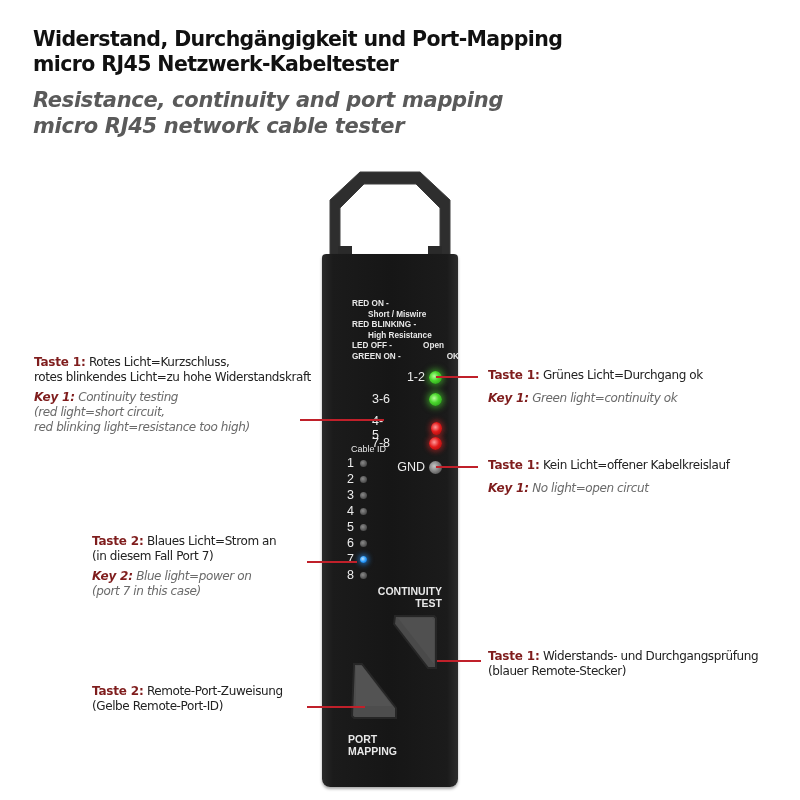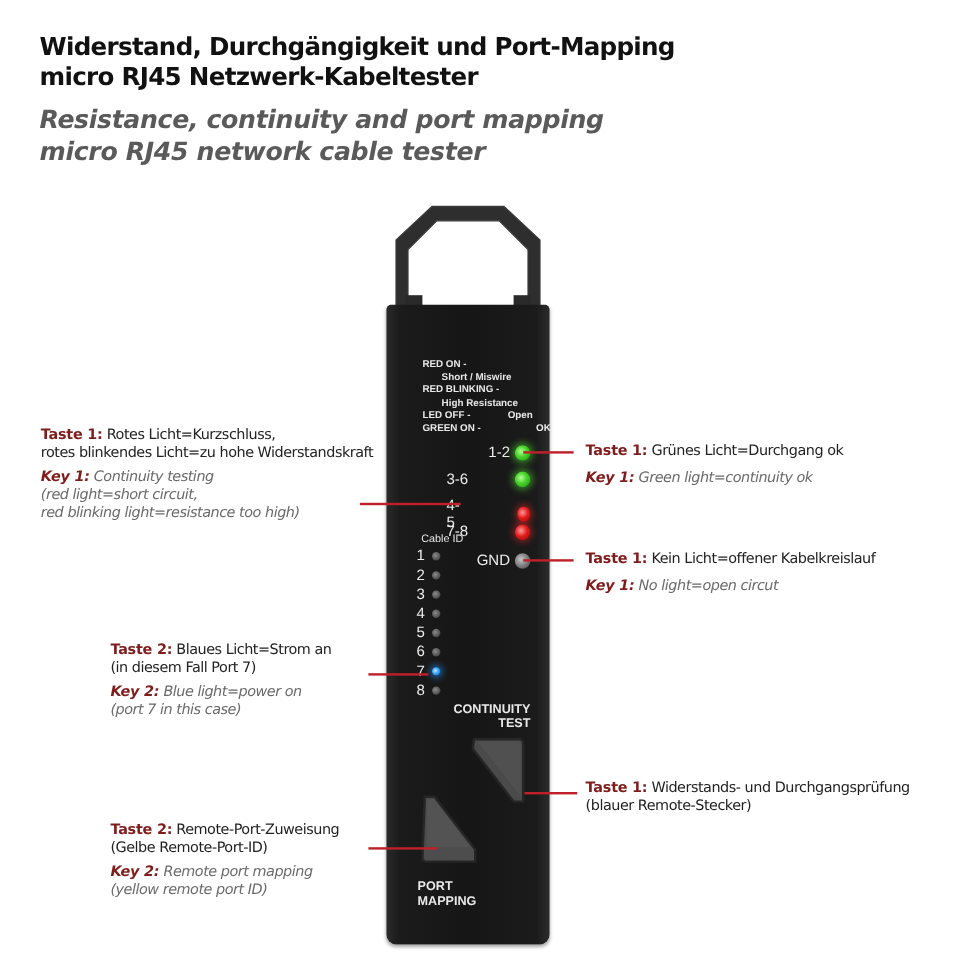--- a/index.html
+++ b/index.html
@@ -222,17 +222,13 @@
     <b>Taste 1:</b><span> Widerstands- und Durchgangsprüfung</span><br>
     <span>(blauer Remote-Stecker)</span>
   </p>
 </div>
 
 <div class="callout" style="left:92px; top:684px; width:220px;">
   <p class="p">
     <b>Taste 2:</b><span> Remote-Port-Zuweisung</span><br>
     <span>(Gelbe Remote-Port-ID)</span>
   </p>
-  <p class="key">
-    <b>Key 2:</b><span> Remote port mapping</span><br>
-    <span>(yellow remote port ID)</span>
-  </p>
 </div>
 
 </body></html>

